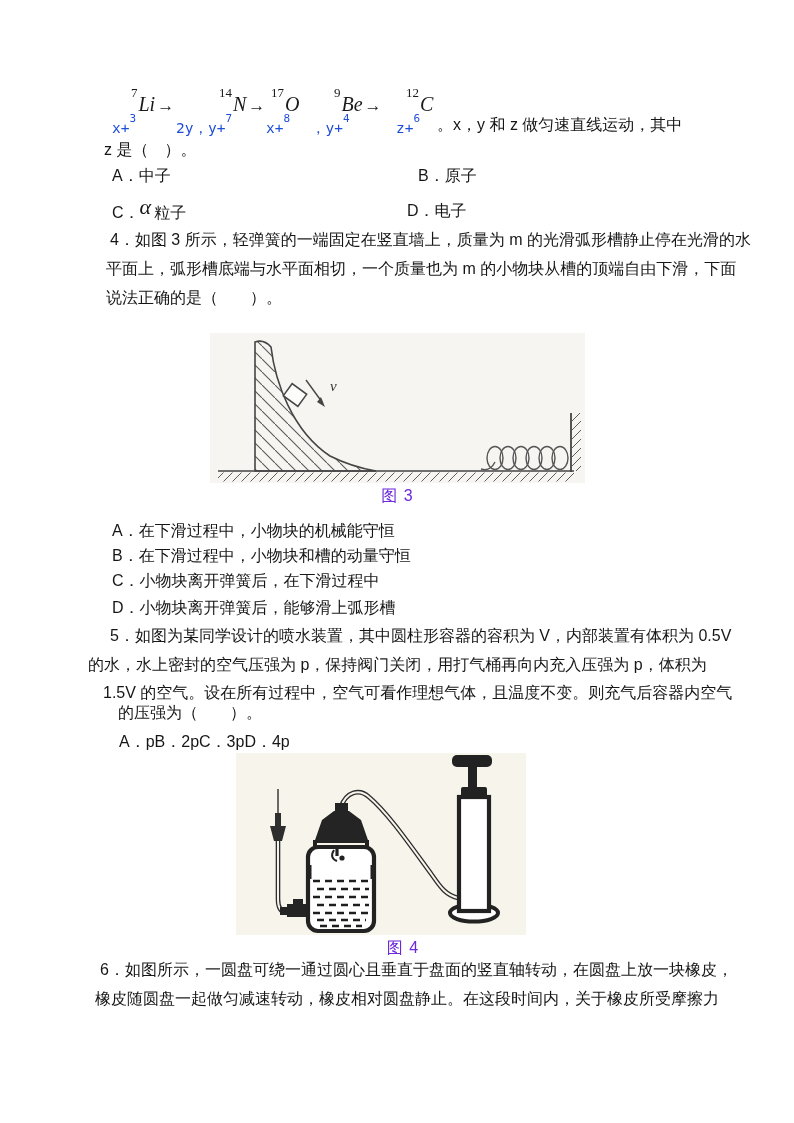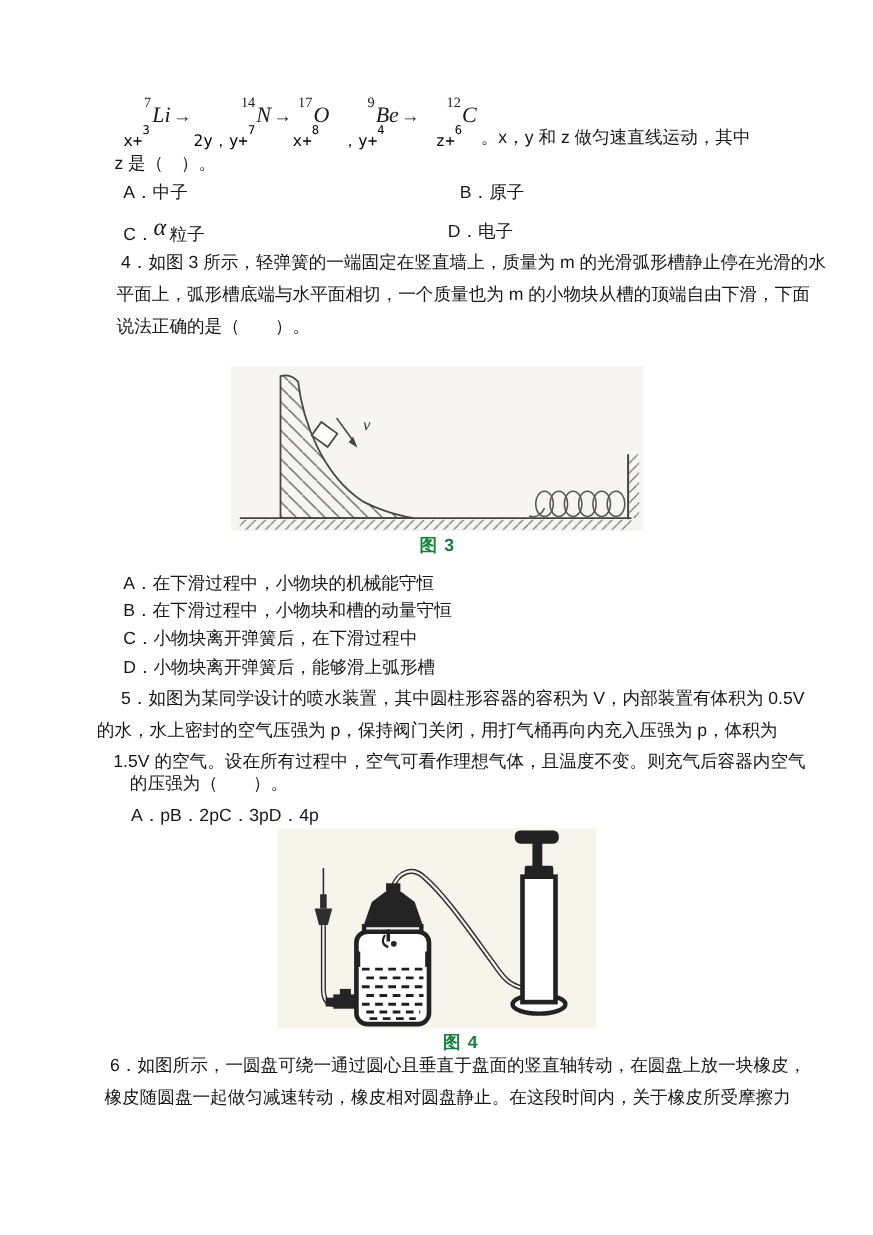--- a/index.html
+++ b/index.html
@@ -7,27 +7,27 @@
     position:relative;width:794px;height:1123px;margin:0 auto;background:#ffffff;
     font-family:"Liberation Sans","DejaVu Sans",sans-serif;color:#161616;overflow:hidden;
   }
   .t{position:absolute;font-size:16px;line-height:20px;white-space:pre;letter-spacing:0;}
   
   .fup{position:absolute;top:91px;font-family:"Liberation Serif","DejaVu Serif",serif;font-size:20px;color:#1a1a1a;white-space:pre;}
   .fup sup{font-size:13px;position:relative;top:-6px;margin-right:1px;font-style:normal;}
   .fup i{font-style:italic;text-align:center;}
   .fup .arr{font-size:17px;margin-left:2px;}
   
-  .flo{position:absolute;top:117px;font-family:"DejaVu Sans Mono","Liberation Mono",monospace;font-size:14.5px;color:#000000;white-space:pre;}
+  .flo{position:absolute;top:117px;font-family:"DejaVu Sans Mono","Liberation Mono",monospace;font-size:14.5px;color:#1d4ed8;white-space:pre;}
   .flo sup{font-size:11px;position:relative;top:-5px;}
   .ftail{position:absolute;top:115px;font-size:16px;white-space:pre;}
   .alpha{font-family:"Liberation Serif","DejaVu Serif",serif;font-style:italic;font-size:22px;position:relative;top:-4px;margin-right:3px;}
   .fig{position:absolute;}
   .fig svg{display:block;}
-  .cap{font-weight:bold;font-size:16px;text-align:center;margin-top:3px;letter-spacing:1px;color:#15803d;}
+  .cap{font-weight:normal;font-size:16px;text-align:center;margin-top:3px;letter-spacing:1px;color:#6d28d9;}
 </style>
 </head>
 <body>
 
 <div class="page">
 
   <span class="fup" style="left:131px"><sup>7</sup><i>Li</i><span class="arr">→</span></span>
   <span class="fup" style="left:219px"><sup>14</sup><i>N</i><span class="arr">→</span></span>
   <span class="fup" style="left:271px"><sup>17</sup><i>O</i><span class="arr"></span></span>
   <span class="fup" style="left:334px"><sup>9</sup><i>Be</i><span class="arr">→</span></span>
@@ -90,21 +90,21 @@
   <div class="t" style="left:112px;top:546px">B．在下滑过程中，小物块和槽的动量守恒</div>
   <div class="t" style="left:112px;top:571px">C．小物块离开弹簧后，在下滑过程中</div>
   <div class="t" style="left:112px;top:598px">D．小物块离开弹簧后，能够滑上弧形槽</div>
 
   <div class="t" style="left:110px;top:626px">5．如图为某同学设计的喷水装置，其中圆柱形容器的容积为 V，内部装置有体积为 0.5V</div>
   <div class="t" style="left:88px;top:655px">的水，水上密封的空气压强为 p，保持阀门关闭，用打气桶再向内充入压强为 p，体积为</div>
   <div class="t" style="left:103px;top:683px">1.5V 的空气。设在所有过程中，空气可看作理想气体，且温度不变。则充气后容器内空气</div>
   <div class="t" style="left:118px;top:703px">的压强为（　　）。</div>
   <div class="t" style="left:119px;top:732px">A．pB．2pC．3pD．4p</div>
 
-  <div class="fig" style="left:252px;top:753px;width:334px">
+  <div class="fig" style="left:236px;top:753px;width:334px">
     <svg width="290" height="182" viewBox="0 0 290 182">
       <rect width="290" height="182" fill="#f7f4ec"></rect>
 
       <g>
         <path d="M105,54 C110,39 123,35 133,44 C152,60 174,92 196,122 C205,135 210,142 222,145" stroke="#2e2e2e" stroke-width="4.6" fill="none"></path>
         <path d="M105,54 C110,39 123,35 133,44 C152,60 174,92 196,122 C205,135 210,142 222,145" stroke="#f7f4ec" stroke-width="2" fill="none"></path>
       </g>
 
       <g>
         <line x1="42" y1="36" x2="42" y2="61" stroke="#2e2e2e" stroke-width="1.4"></line>

